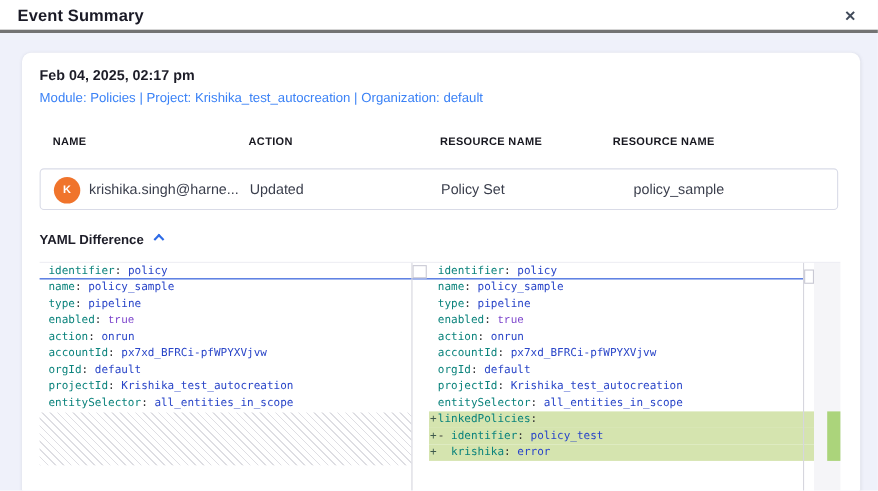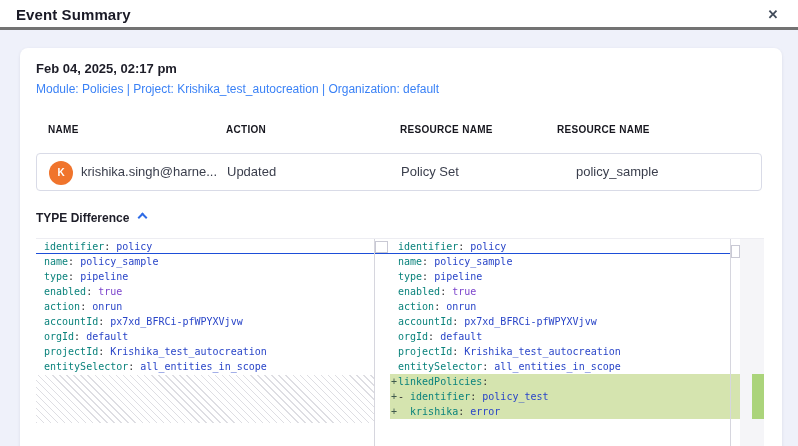--- a/index.html
+++ b/index.html
@@ -49,21 +49,21 @@
   .pane { position:absolute; top:0; bottom:0; background:#fff; }
   .pane.left { left:0; width:354px; }
   .pane.right { left:354px; width:350px; }
   .dl { height:15px; line-height:15px; padding-left:8px; white-space:pre; position:relative;
         font-family:"DejaVu Sans Mono", monospace; font-size:10px; color:#333; }
   .lines .dl:first-child { border-bottom:1px solid #1d4ed8; }
   .dl.add { background:var(--added-bg,#D5E4AF); }
   .gut { position:absolute; left:1px; top:0; color:#3F5A4D; }
   .sk { color:var(--key-teal,#0B837C); }
   .ss { color:var(--value-blue,#2945C8); }
-  .sb { color:var(--bool-purple,#7C44CC); }
+  .sb { color:var(--bool-purple,#7C44CC);font-family:Liberation Mono, monospace; }
   .sp { color:#333; }
   .hatch { width:338px; height:48px; margin-top:1px;
            background:repeating-linear-gradient(45deg,#DEDEE3 0,#DEDEE3 1px,transparent 1px,transparent 5px); }
   .vline { position:absolute; top:0; bottom:0; width:1px; background:#D6D6DE; }
   .pane.left .vline { left:338px; } .pane.right .vline { left:340px; }
   .thumb { position:absolute; background:#fff; border:1px solid #C9C9D4; }
   .pane.left .thumb { left:339px; top:2px; width:13px; height:12px; }
   .pane.right .thumb { left:341px; top:6px; width:9px; height:13px; }
   .ruler { position:absolute; left:704px; top:0; bottom:0; width:24px; background:#F5F5F8; }
   .mark { position:absolute; left:12px; width:12px; top:135px; height:45px;
@@ -93,21 +93,21 @@
 
       <div class="rowbox">
         <span class="avatar">K</span>
         <span class="cell user">krishika.singh@harne...</span>
         <span class="cell action">Updated</span>
         <span class="cell rtype">Policy Set</span>
         <span class="cell rname">policy_sample</span>
       </div>
 
       <div class="yamlrow">
-        <span>TYPE Difference</span><span class="chev"></span>
+        <span>YAML Difference</span><span class="chev"></span>
       </div>
 
       <div class="diff">
         <div class="pane left">
           <div class="lines" id="pane-left">
               <div class="dl"><span class="sk">identifier</span><span class="sp">: </span><span class="ss">policy</span></div>
               <div class="dl"><span class="sk">name</span><span class="sp">: </span><span class="ss">policy_sample</span></div>
               <div class="dl"><span class="sk">type</span><span class="sp">: </span><span class="ss">pipeline</span></div>
               <div class="dl"><span class="sk">enabled</span><span class="sp">: </span><span class="sb">true</span></div>
               <div class="dl"><span class="sk">action</span><span class="sp">: </span><span class="ss">onrun</span></div>

